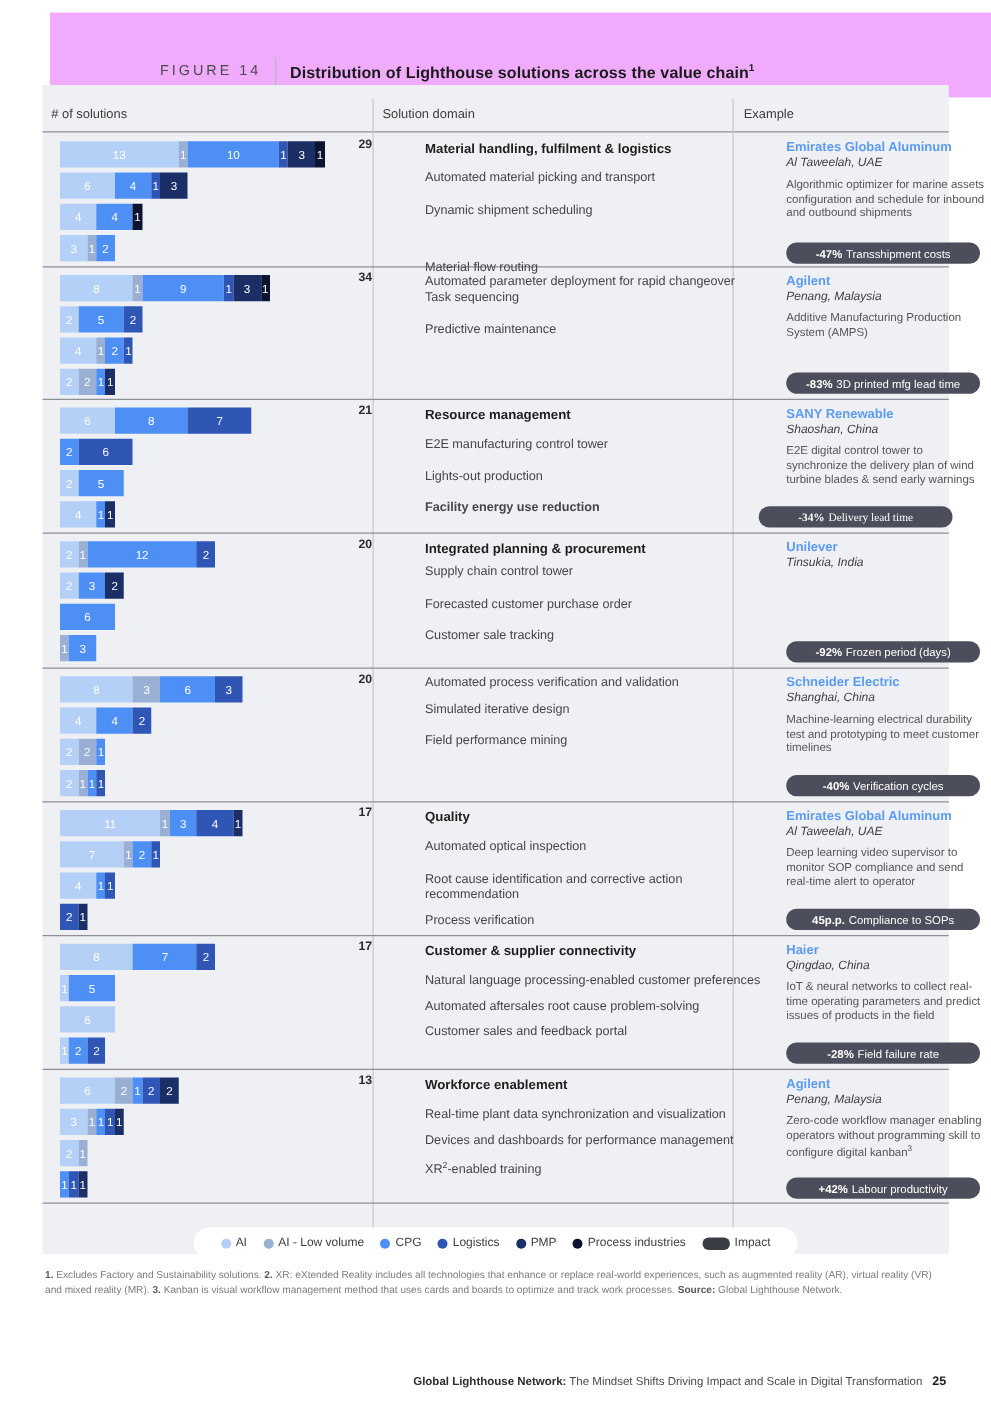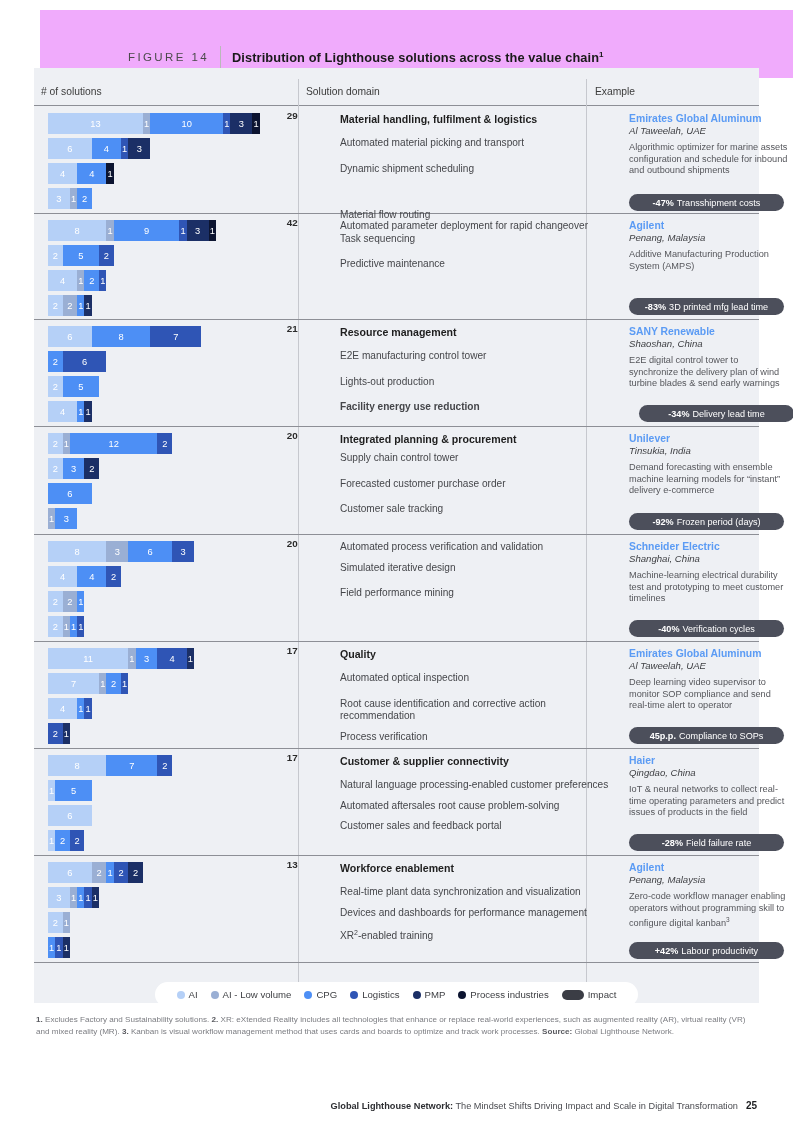--- a/index.html
+++ b/index.html
@@ -227,21 +227,21 @@
           </div>
           <div class="barline">
             <div class="bar">
               <div class="seg" style="width: 14.6px; background: rgb(181, 208, 247); color: rgb(255, 255, 255);">2</div>
               <div class="seg" style="width: 14.6px; background: rgb(154, 175, 212); color: rgb(255, 255, 255);">2</div>
               <div class="seg" style="width: 7.3px; background: rgb(77, 143, 245);">1</div>
               <div class="seg" style="width: 7.3px; background: rgb(27, 47, 102);">1</div>
             </div>
           </div>
         </div>
-        <div class="total" style="left: 233.7px;">42</div>
+        <div class="total" style="left: 233.7px;">34</div>
         <div class="dom-col">
           <div class="dom-item" style="margin-bottom: 0;">Automated parameter deployment for rapid changeover</div>
           <div class="dom-item" style="margin-bottom: 13px;">Task sequencing</div>
           <div class="dom-item" style="margin-bottom: 13px;">Predictive maintenance</div>
         </div>
         <div class="ex-col">
           <div class="ex-company">Agilent</div>
           <div class="ex-loc">Penang, Malaysia</div>
           <div class="ex-desc">Additive Manufacturing Production System (AMPS)</div>
         </div>
@@ -284,21 +284,21 @@
           <div class="dom-title" style="margin-bottom: 11px;">Resource management</div>
           <div class="dom-item" style="margin-bottom: 13px;">E2E manufacturing control tower</div>
           <div class="dom-item" style="margin-bottom: 13px;">Lights-out production</div>
           <div class="dom-item" style="margin-bottom: 13px; font-weight: bold;">Facility energy use reduction</div>
         </div>
         <div class="ex-col">
           <div class="ex-company">SANY Renewable</div>
           <div class="ex-loc">Shaoshan, China</div>
           <div class="ex-desc">E2E digital control tower to synchronize the delivery plan of wind turbine blades &amp; send early warnings</div>
         </div>
-        <div class="pill" style="left: 605px; top: 85px;">
+        <div class="pill" style="left: 573px; top: 85px; font-family: Liberation Serif, serif;">
           <b>-34%</b>
           <span>Delivery lead time</span>
         </div>
       </div>
       <div class="group" style="top: 427px; height: 108px;">
         <div class="bars-col">
           <div class="barline">
             <div class="bar">
               <div class="seg" style="width: 14.6px; background: rgb(181, 208, 247); color: rgb(255, 255, 255);">2</div>
               <div class="seg" style="width: 7.3px; background: rgb(154, 175, 212); color: rgb(255, 255, 255);">1</div>
@@ -328,21 +328,20 @@
         <div class="total" style="left: 233.7px;">20</div>
         <div class="dom-col">
           <div class="dom-title" style="margin-bottom: 6px;">Integrated planning &amp; procurement</div>
           <div class="dom-item" style="margin-bottom: 13px;">Supply chain control tower</div>
           <div class="dom-item" style="margin-bottom: 13px;">Forecasted customer purchase order</div>
           <div class="dom-item" style="margin-bottom: 13px;">Customer sale tracking</div>
         </div>
         <div class="ex-col">
           <div class="ex-company">Unilever</div>
           <div class="ex-loc">Tinsukia, India</div>
-          <div class="ex-desc">Demand forecasting with ensemble machine learning models for “instant” delivery e-commerce</div>
         </div>
         <div class="pill" style="left: 595px; top: 86px;">
           <b>-92%</b>
           <span>Frozen period (days)</span>
         </div>
       </div>
       <div class="group" style="top: 535px; height: 107px;">
         <div class="bars-col">
           <div class="barline">
             <div class="bar">

